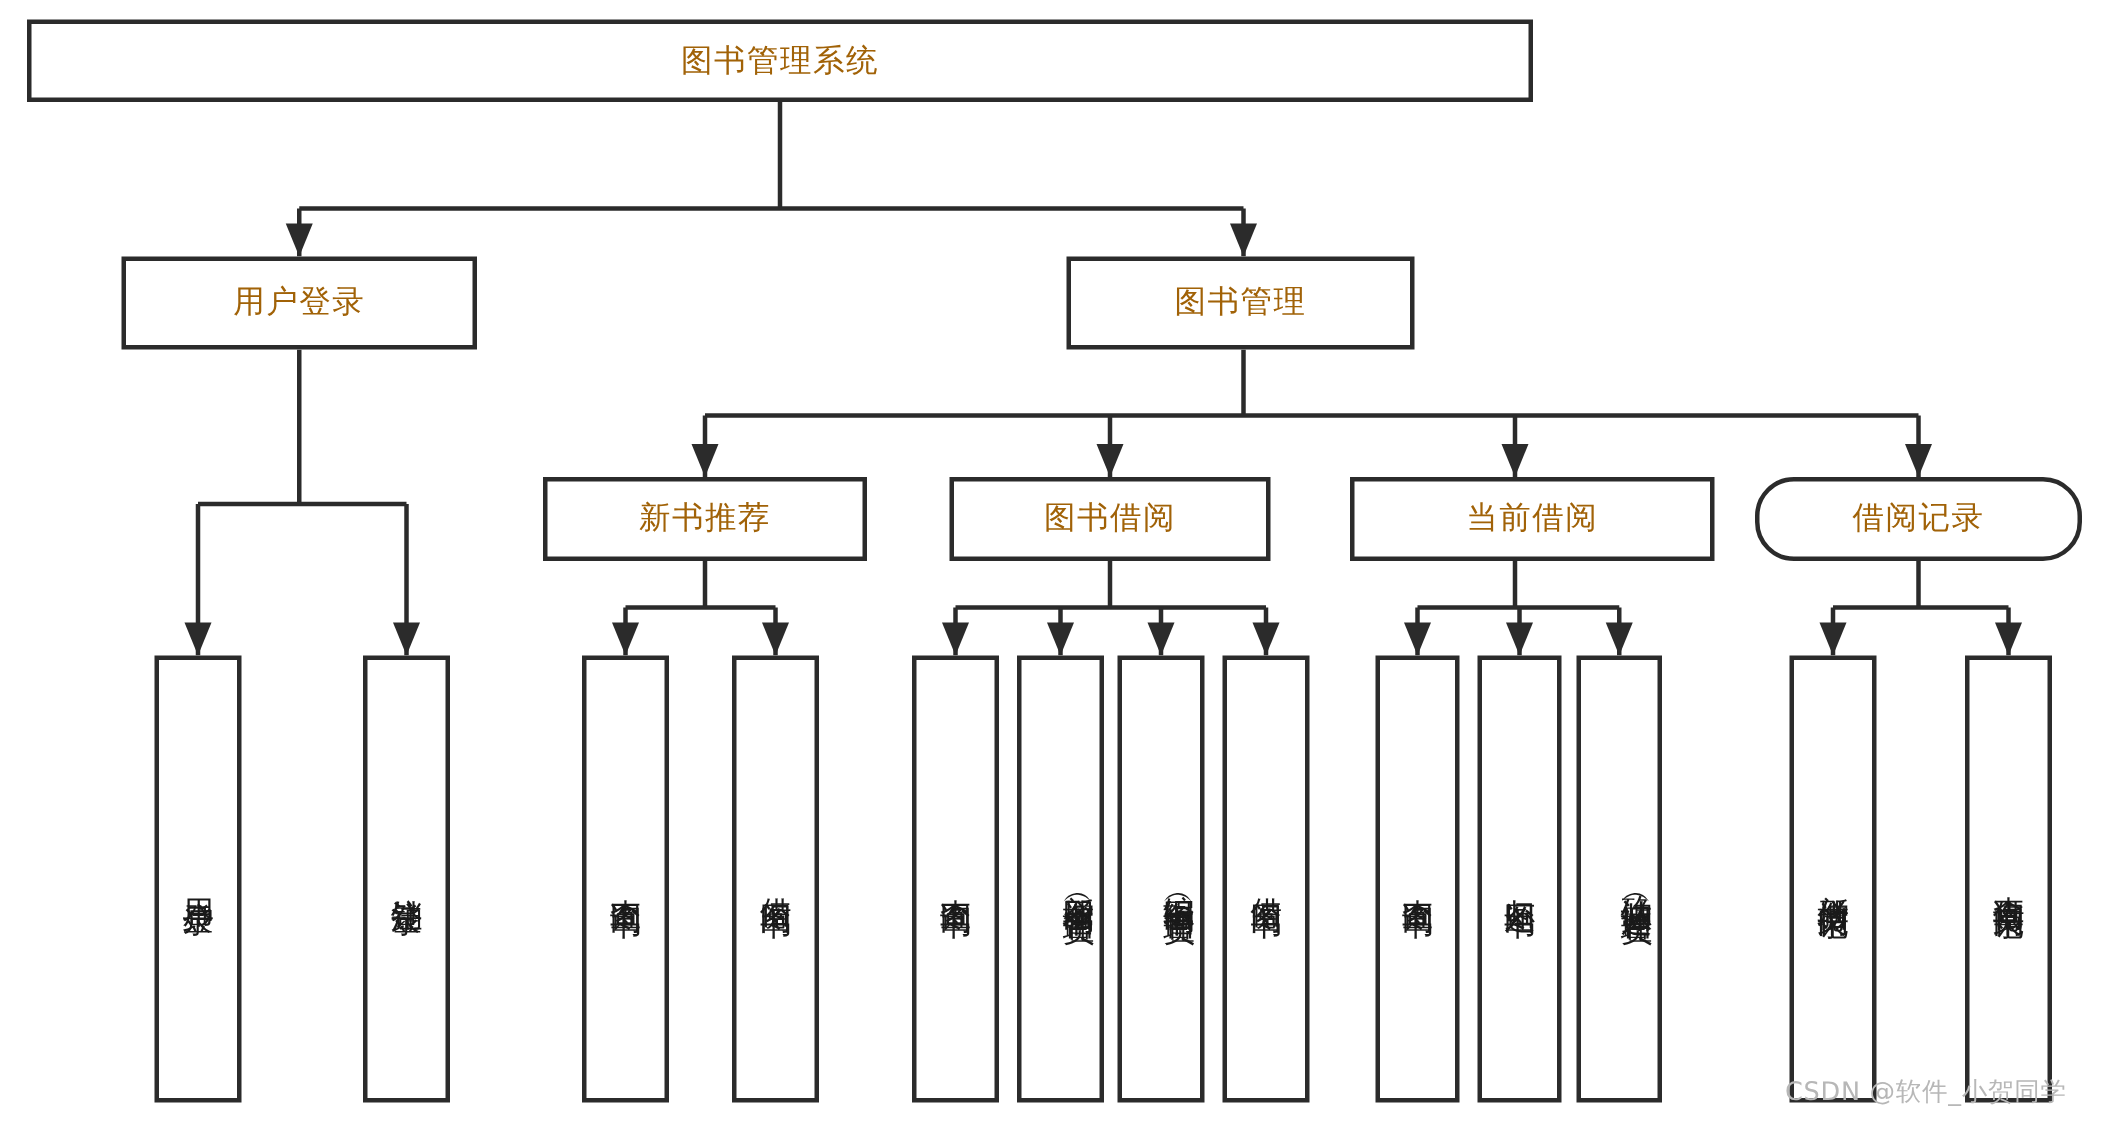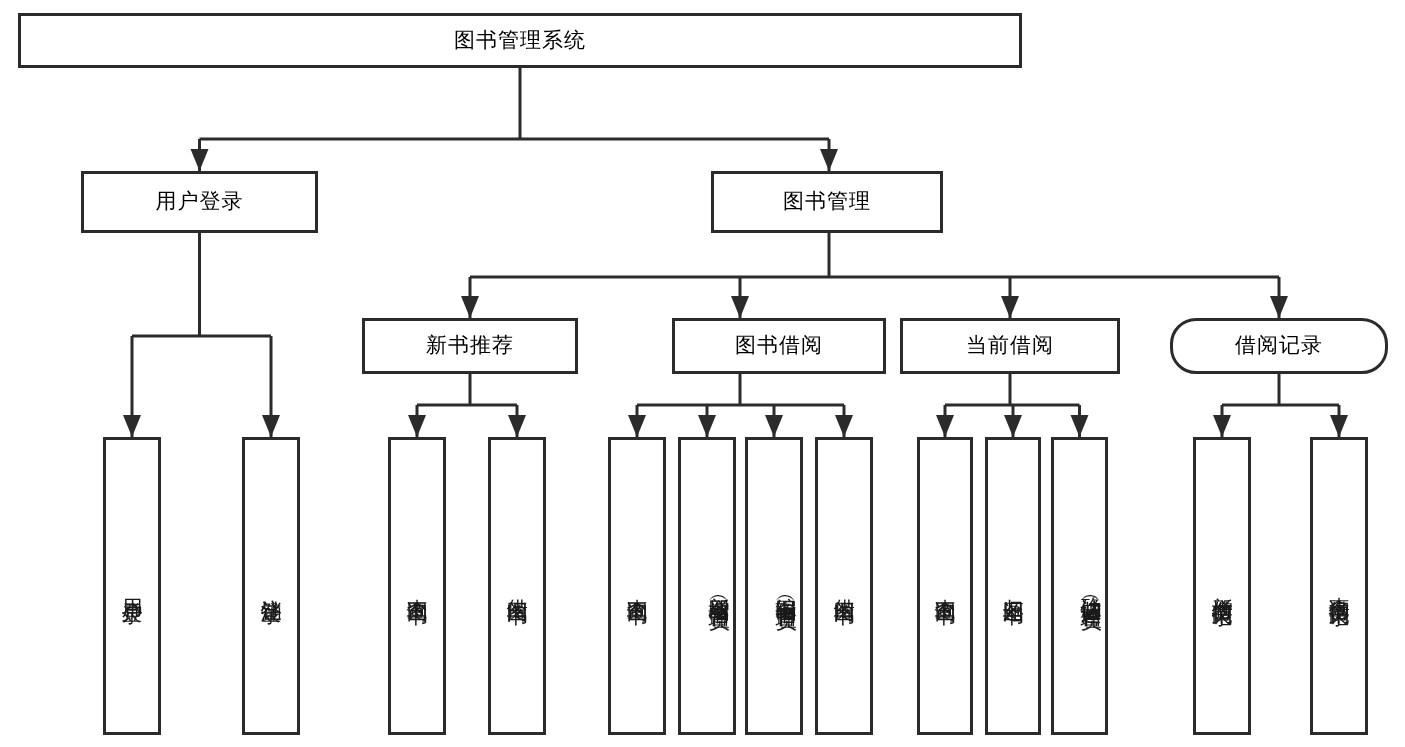--- a/index.html
+++ b/index.html
@@ -34,21 +34,21 @@
   .node-box.level-3 { border-width: 3px; }
 
   .node-label-h {
     position: absolute;
     left: 0; right: 0; top: 0; bottom: 0;
     display: flex;
     align-items: center;
     justify-content: center;
     font-size: 21px;
     line-height: 1.1;
-    color: #000000;
+    color: #a16207;
     letter-spacing: 1px;
     white-space: nowrap;
   }
   .node-label-v {
     position: absolute;
     left: 0; right: 0; top: 0; bottom: 0;
     display: flex;
     align-items: center;
     justify-content: center;
     writing-mode: vertical-rl;
@@ -144,24 +144,24 @@
       </div>
       <div class="node-box level-1" style="left: 81px; top: 171px; width: 237px; height: 62px;">
         <div class="node-label-h">用户登录</div>
       </div>
       <div class="node-box level-1" style="left: 711px; top: 171px; width: 232px; height: 62px;">
         <div class="node-label-h">图书管理</div>
       </div>
       <div class="node-box level-2" style="left: 362px; top: 318px; width: 216px; height: 56px; padding-left: 23px;">
         <div class="node-label-h">新书推荐</div>
       </div>
-      <div class="node-box level-2" style="left: 633px; top: 318px; width: 214px; height: 56px; margin-left: 39px;">
+      <div class="node-box level-2" style="left: 633px; top: 318px; width: 214px; height: 56px;">
         <div class="node-label-h">图书借阅</div>
       </div>
-      <div class="node-box level-2" style="left: 900px; top: 318px; width: 220px; height: 56px;">
+      <div class="node-box level-2" style="left: 900px; top: 318px; width: 243px; height: 56px;">
         <div class="node-label-h">当前借阅</div>
       </div>
       <div class="node-box level-2" style="left: 1170px; top: 318px; width: 218px; height: 56px; border-radius: 26px;">
         <div class="node-label-h">借阅记录</div>
       </div>
       <div class="node-box level-3" style="left: 103px; top: 437px; width: 58px; height: 298px;">
         <div class="node-label-v">用户登录</div>
       </div>
       <div class="node-box level-3" style="left: 242px; top: 437px; width: 58px; height: 298px;">
         <div class="node-label-v">注销登录</div>
@@ -193,13 +193,14 @@
       <div class="node-box level-3" style="left: 1051px; top: 437px; width: 57px; height: 298px;">
         <div class="node-label-v align-top">确认归还（管理员）</div>
       </div>
       <div class="node-box level-3" style="left: 1193px; top: 437px; width: 58px; height: 298px;">
         <div class="node-label-v">新增借阅记录</div>
       </div>
       <div class="node-box level-3" style="left: 1310px; top: 437px; width: 58px; height: 298px;">
         <div class="node-label-v">查询借阅记录</div>
       </div>
     </div>
+  <div class="watermark" style="left: 1190px; top: 716px;">CSDN @软件_小贺同学</div>
 </div>
 
 </body></html>

